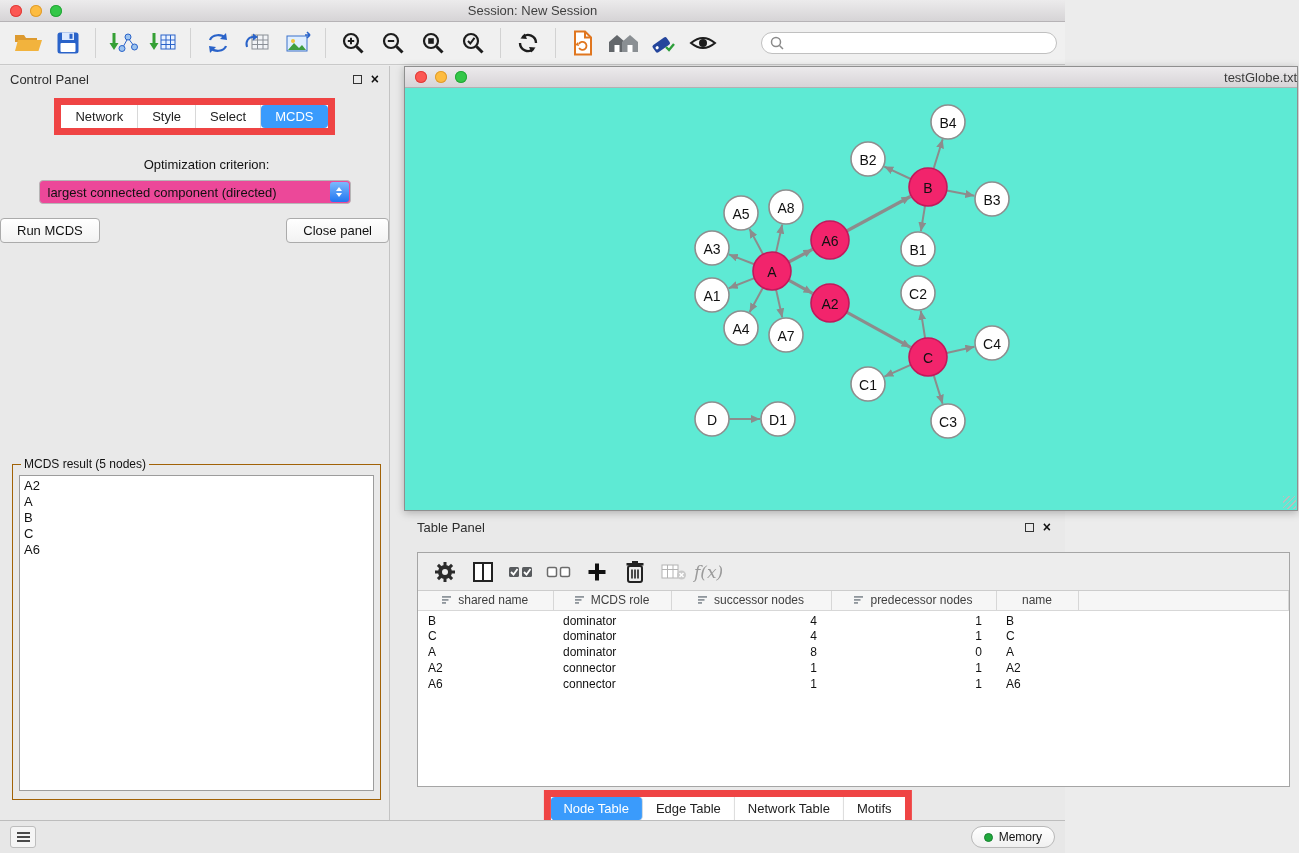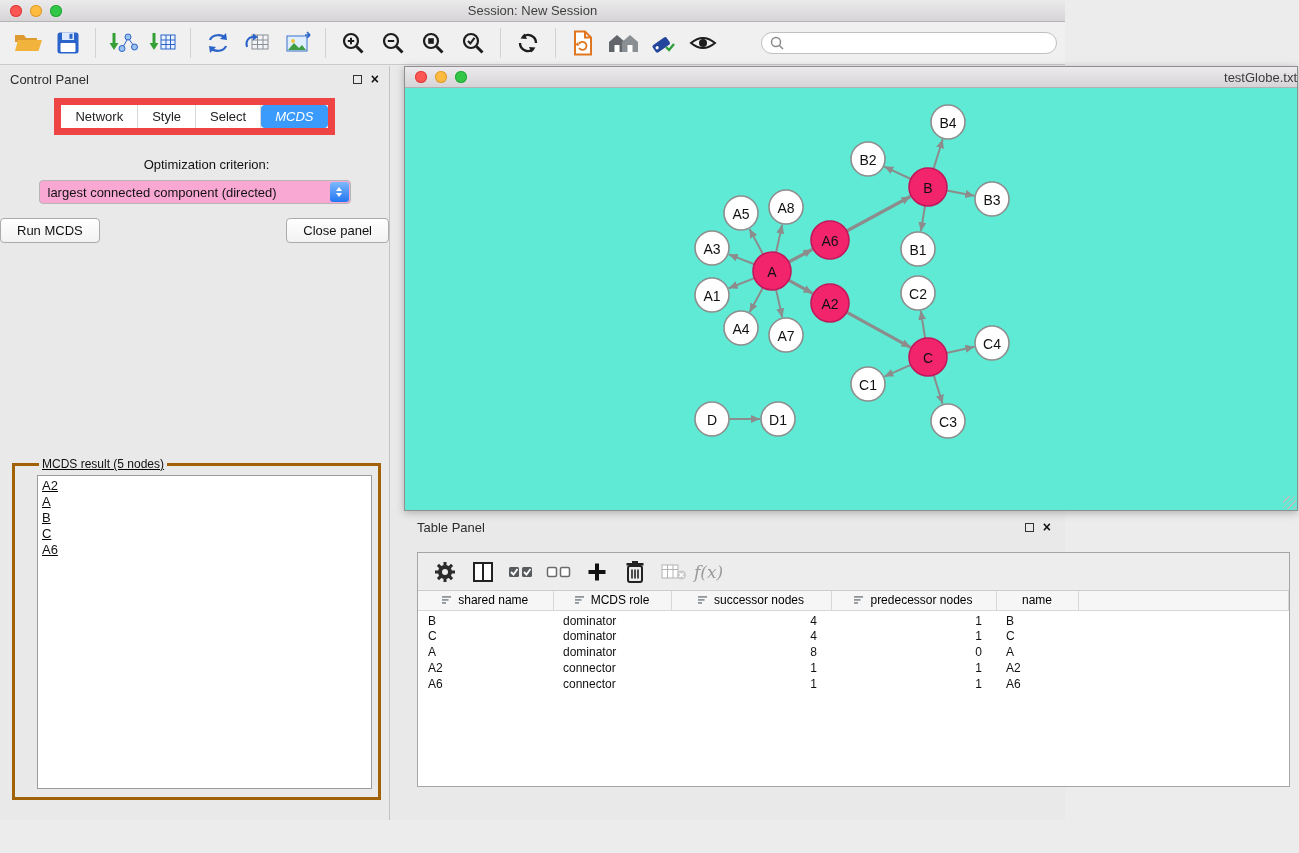--- a/index.html
+++ b/index.html
@@ -32,34 +32,34 @@
   .control-panel { position:absolute; left:0; top:66px; width:390px; bottom:33px;
     background:#e9e9e9; border-right:1px solid #c3c3c3; }
   .panel-header { height:26px; display:flex; align-items:center; padding:4px 10px; font-size:13px; color:#2d2d2d; }
   .panel-header .ph-icons { margin-left:auto; display:flex; align-items:center; gap:9px; }
   .float-box { display:inline-block; width:9px; height:9px; border:1.5px solid #333; }
   .close-x { font-size:14px; font-weight:bold; color:#111; line-height:1; }
   .tabstrip { display:flex; justify-content:center; margin-top:6px; }
   .tabstrip-inner { display:inline-flex; background:#fff; border:7px solid #ef4444; border-radius:0; overflow:hidden; }
   .cp-tab { font-size:13px; color:#222; padding:4px 14px; border-right:1px solid #d8d8d8; background:#fff; }
   .cp-tab:last-child { border-right:none; }
-  .cp-tab.active { background:#3a9bfc; color:#fff; border-radius:4px; border-right:none;font-style:italic; }
+  .cp-tab.active { background:#3a9bfc; color:#fff; border-radius:4px; border-right:none; }
   .opt-label { text-align:center; margin-top:22px; font-size:13px; color:#111;padding-left:24px; }
-  .combo { position:relative; margin:8px auto 0; width:312px; height:24px; background:#f9a8d4;
+  .combo { position:relative; margin:8px auto 0; width:312px; height:24px; background:#ec4899;
     border:1px solid #b6b6b6; border-radius:4px; display:flex; align-items:center; padding:0 26px 0 8px;
     font-size:13px; color:#111; }
   .combo .stepper { position:absolute; right:1px; top:1px; bottom:1px; width:19px; border-radius:3px;
     background:linear-gradient(#7db9fc,#2277f2); display:flex; flex-direction:column; align-items:center; justify-content:center; gap:2px; }
   .combo .tri-up { width:0; height:0; border-left:3.5px solid transparent; border-right:3.5px solid transparent; border-bottom:4.5px solid #fff; }
   .combo .tri-dn { width:0; height:0; border-left:3.5px solid transparent; border-right:3.5px solid transparent; border-top:4.5px solid #fff; }
   .btn-row { display:flex; justify-content:space-between; gap:12px; margin-top:14px; }
   .btn { font-size:13px; font-family:"Liberation Sans",sans-serif; color:#111; background:linear-gradient(#ffffff,#f2f2f2);
     border:1px solid #ababab; border-radius:4px; padding:4px 16px; }
   .result-fieldset { position:absolute; left:12px; right:8px; top:391px; bottom:20px;
-    border:3px solid #a16207; padding:4px 6px 8px 22px;text-decoration:underline; }
+    border:1px solid #a16207; padding:4px 6px 8px 6px; }
   .result-fieldset legend { font-size:12px; color:#111; padding:0 3px; margin-left:2px; }
   .result-list { width:100%; height:100%; background:#fff; border:1px solid #9c9c9c; overflow:auto; padding:2px 4px; }
   .result-item { font-size:13px; color:#111; line-height:16px; }
 
   
   .right-area { position:absolute; left:390px; top:66px; right:0; bottom:33px; background:#e9e9e9; }
 
   
   .network-window { position:absolute; left:14px; top:0px; width:894px; height:445px;
     background:#fff; border:1px solid #8f8f8f; box-shadow:0 2px 8px rgba(0,0,0,.25); }
@@ -78,21 +78,21 @@
   .tp-header .ph-icons { margin-left:auto; display:flex; align-items:center; gap:9px; }
   .table-block { position:absolute; left:27px; top:486px; width:873px; height:235px;
     background:#fff; border:1px solid #a5a5a5; display:flex; flex-direction:column; }
   .tp-toolbar { height:38px; background:#ededed; border-bottom:1px solid #cccccc;
     display:flex; align-items:center; gap:4px; padding:0 10px; }
   .tpb { border:none; background:transparent; width:34px; height:32px; display:flex; align-items:center; justify-content:center; }
   .fx-label { font-size:17px; color:#9a9a9a; font-family:"DejaVu Serif",serif; font-style:italic; }
   .grid { flex:1; overflow:hidden; background:#fff; }
   table.ntable { border-collapse:collapse; table-layout:fixed; width:100%; }
   .ntable th { height:19px; background:#f6f6f6; border:1px solid #d7d7d7; border-top:none;
-    font-size:12px; font-weight:normal; color:#000000; position:relative; }
+    font-size:12px; font-weight:normal; color:#404040; position:relative; }
   .ntable th:first-child { border-left:none; }
   .ntable th .hdr { display:flex; align-items:center; justify-content:center; gap:5px; }
   .ntable td { height:16px; font-size:12px; color:#111; padding:0 10px; white-space:nowrap; overflow:hidden; }
   .ntable td.num { text-align:right; padding-right:14px; }
   .ntable tr:first-child td { padding-top:3px; }
 
   .table-tabs { position:absolute; left:50%; transform:translateX(-50%); top:724px; }
   .table-tabs .tabstrip-inner { background:#fff; }
   .tt-tab { font-size:13px; color:#222; padding:4px 13px; border-right:1px solid #d8d8d8; background:#fff; white-space:nowrap; }
   .tt-tab:last-child { border-right:none; }
@@ -607,16 +607,35 @@
               <td class="num">1</td>
               <td class="num">1</td>
               <td>A6</td>
                 <td></td>
             </tr>
           </tbody>
         </table>
       </div>
     </div>
 
+    <div class="table-tabs">
+      <span class="tabstrip-inner">
+        <span class="tt-tab active">Node Table</span>
+        <span class="tt-tab">Edge Table</span>
+        <span class="tt-tab">Network Table</span>
+        <span class="tt-tab">Motifs</span>
+      </span>
+    </div>
   </div>
 
+  <div class="statusbar">
+    <span class="list-btn">
+        <i></i>
+        <i></i>
+        <i></i>
+      </span>
+    <span class="memory-btn">
+      <span class="mem-dot"></span>
+      <span>Memory</span>
+    </span>
+  </div>
 
 </div>
 
 </body></html>

